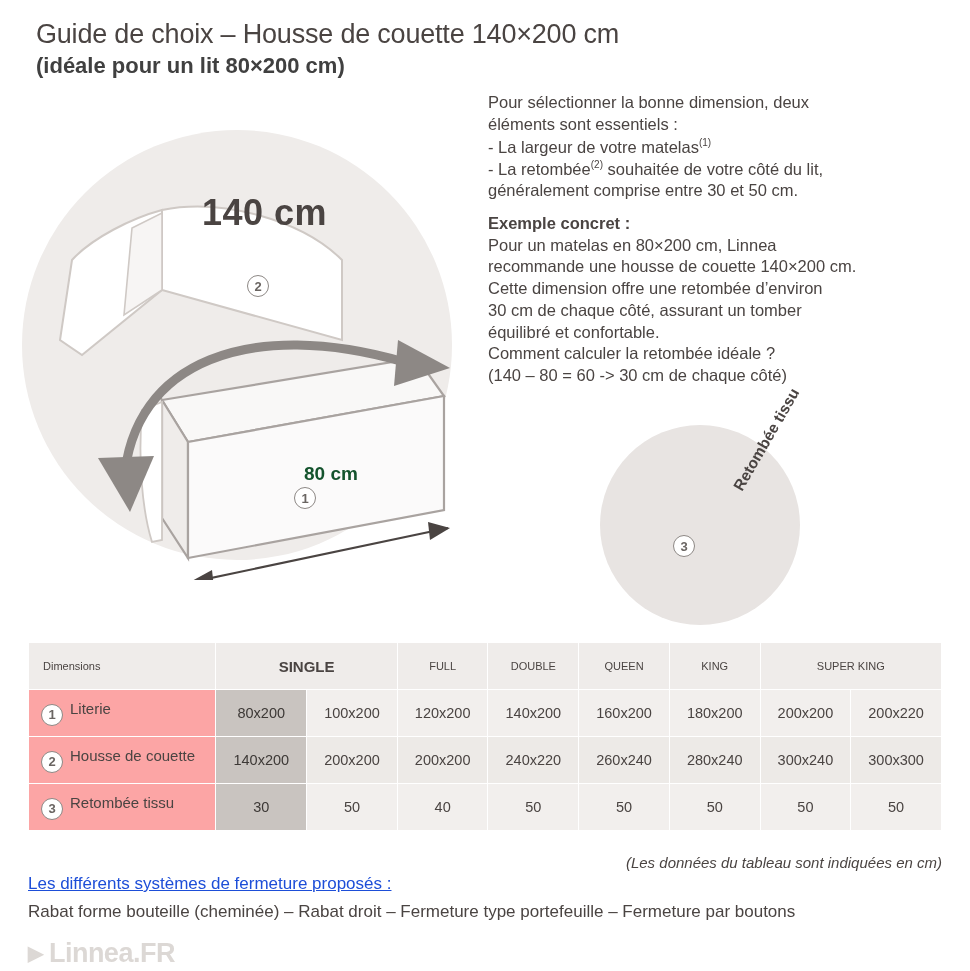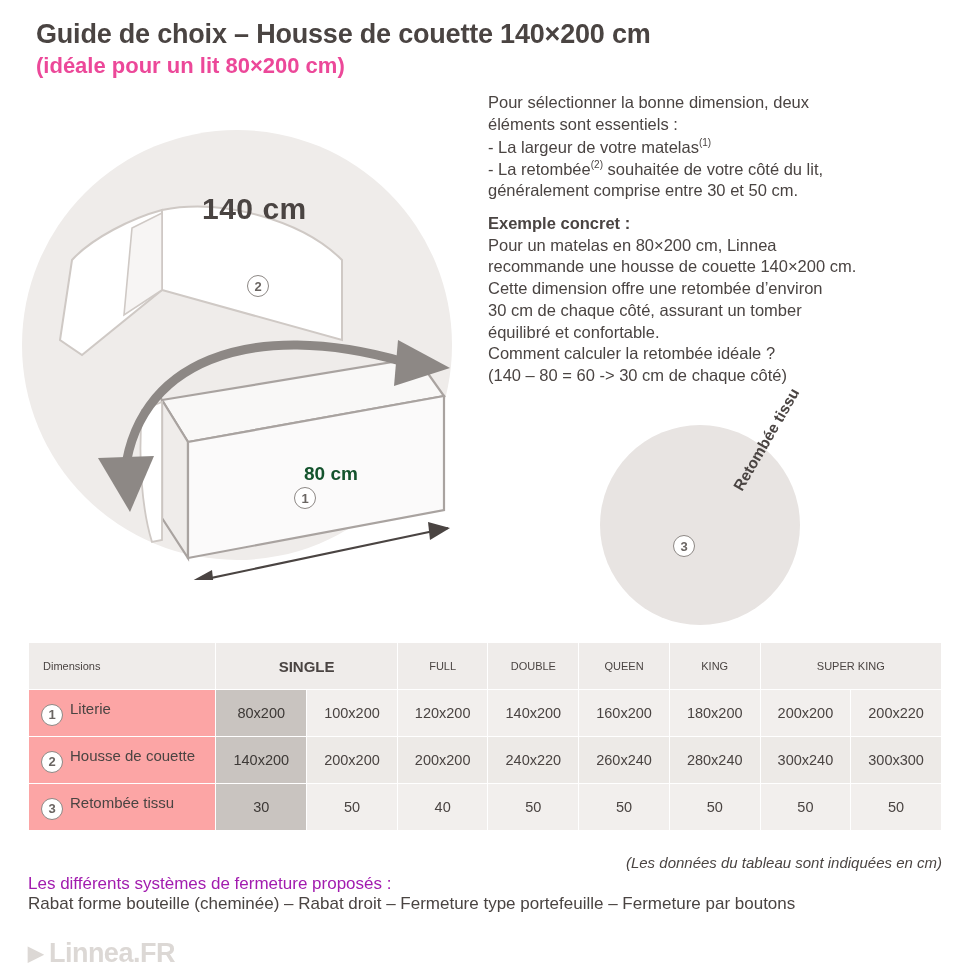--- a/index.html
+++ b/index.html
@@ -24,30 +24,30 @@
   
   .header {
     position: absolute;
     left: 36px;
     top: 18px;
     width: 740px;
   }
   .header h1 {
     margin: 0;
     font-size: 27px;
-    font-weight: bold;
+    font-weight: normal;
     color: #4a4442;
     letter-spacing: -0.2px;
     line-height: 1.22;
   }
   .header h2 {
     margin: 2px 0 16px 0;
     font-size: 22px;
     font-weight: bold;
-    color: #ec4899;
+    color: #404040;
     line-height: 1.2;
   }
 
   
   .desc {
     position: absolute;
     left: 488px;
     top: 92px;
     width: 452px;
     font-size: 16.5px;
@@ -76,21 +76,21 @@
   }
   .illu-svg {
     position: absolute;
     left: -10px;
     top: -20px;
   }
   .label-140 {
     position: absolute;
     left: 180px;
     top: 62px;
-    font-size: 30px;
+    font-size: 36px;
     font-weight: bold;
     color: #4a4442;
     letter-spacing: 0.5px;
   }
   .label-80 {
     position: absolute;
     left: 282px;
     top: 333px;
     font-size: 19px;
     font-weight: bold;
@@ -199,22 +199,23 @@
 
   
   .footer {
     position: absolute;
     left: 28px;
     top: 874px;
     width: 920px;
   }
   .footer .f-title {
     font-size: 17px;
-    color: #a21caf;
-    margin-bottom: 0;
+    color: #1d4ed8;
+    text-decoration: underline;
+    margin-bottom: 8px;
   }
   .footer .f-list {
     font-size: 17px;
     color: #4a4442;
   }
   .brand {
     position: absolute;
     left: 28px;
     top: 938px;
     font-size: 27px;

